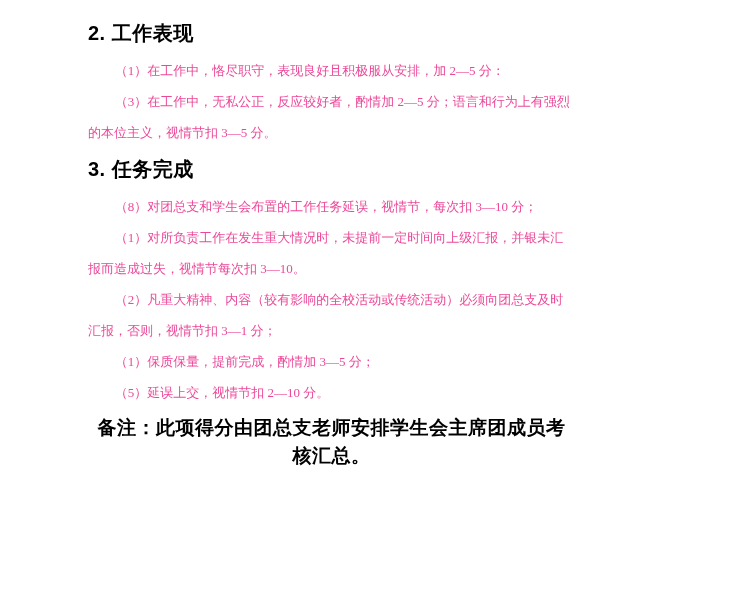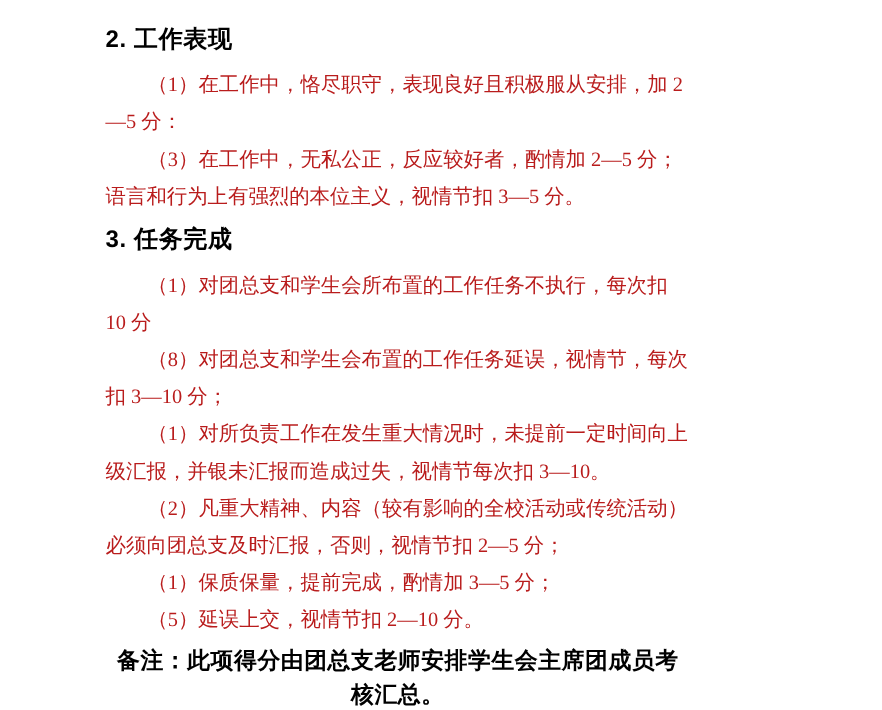--- a/index.html
+++ b/index.html
@@ -21,25 +21,25 @@
     font-family: "Liberation Sans", "DejaVu Sans", sans-serif;
     font-weight: bold;
     font-size: 20px;
     line-height: 26px;
     color: #000000;
     margin: 8px 0 9px 0;
     letter-spacing: 0.5px;
   }
   .item {
     font-family: "Liberation Serif", "DejaVu Serif", serif;
-    font-size: 17px;
+    font-size: 13px;
     line-height: 31px;
     margin: 0;
     text-indent: 2.05em;
-    color: #b91c1c;
+    color: #ec4899;
   }
   .note {
     font-family: "Liberation Sans", "DejaVu Sans", sans-serif;
     font-weight: bold;
     font-size: 19px;
     line-height: 28px;
     color: #000000;
     margin: 6px 0 0 0;
     letter-spacing: 0.5px;
     text-align: center;
@@ -48,24 +48,23 @@
 </head>
 <body>
 
 <div class="page">
 
   <h2 class="section-heading">2. 工作表现</h2>
   <p class="item">（1）在工作中，恪尽职守，表现良好且积极服从安排，加 2—5 分：</p>
   <p class="item">（3）在工作中，无私公正，反应较好者，酌情加 2—5 分；语言和行为上有强烈的本位主义，视情节扣 3—5 分。</p>
 
   <h2 class="section-heading">3. 任务完成</h2>
-  <p class="item">（1）对团总支和学生会所布置的工作任务不执行，每次扣 10 分</p>
   <p class="item">（8）对团总支和学生会布置的工作任务延误，视情节，每次扣 3—10 分；</p>
 
   <p class="item">（1）对所负责工作在发生重大情况时，未提前一定时间向上级汇报，并银未汇报而造成过失，视情节每次扣 3—10。</p>
-  <p class="item">（2）凡重大精神、内容（较有影响的全校活动或传统活动）必须向团总支及时汇报，否则，视情节扣 2—5 分；</p>
+  <p class="item">（2）凡重大精神、内容（较有影响的全校活动或传统活动）必须向团总支及时汇报，否则，视情节扣 3—1 分；</p>
 
   <p class="item">（1）保质保量，提前完成，酌情加 3—5 分；</p>
   <p class="item">（5）延误上交，视情节扣 2—10 分。</p>
 
   <p class="note">备注：此项得分由团总支老师安排学生会主席团成员考核汇总。</p>
 
 </div>
 
 </body></html>

